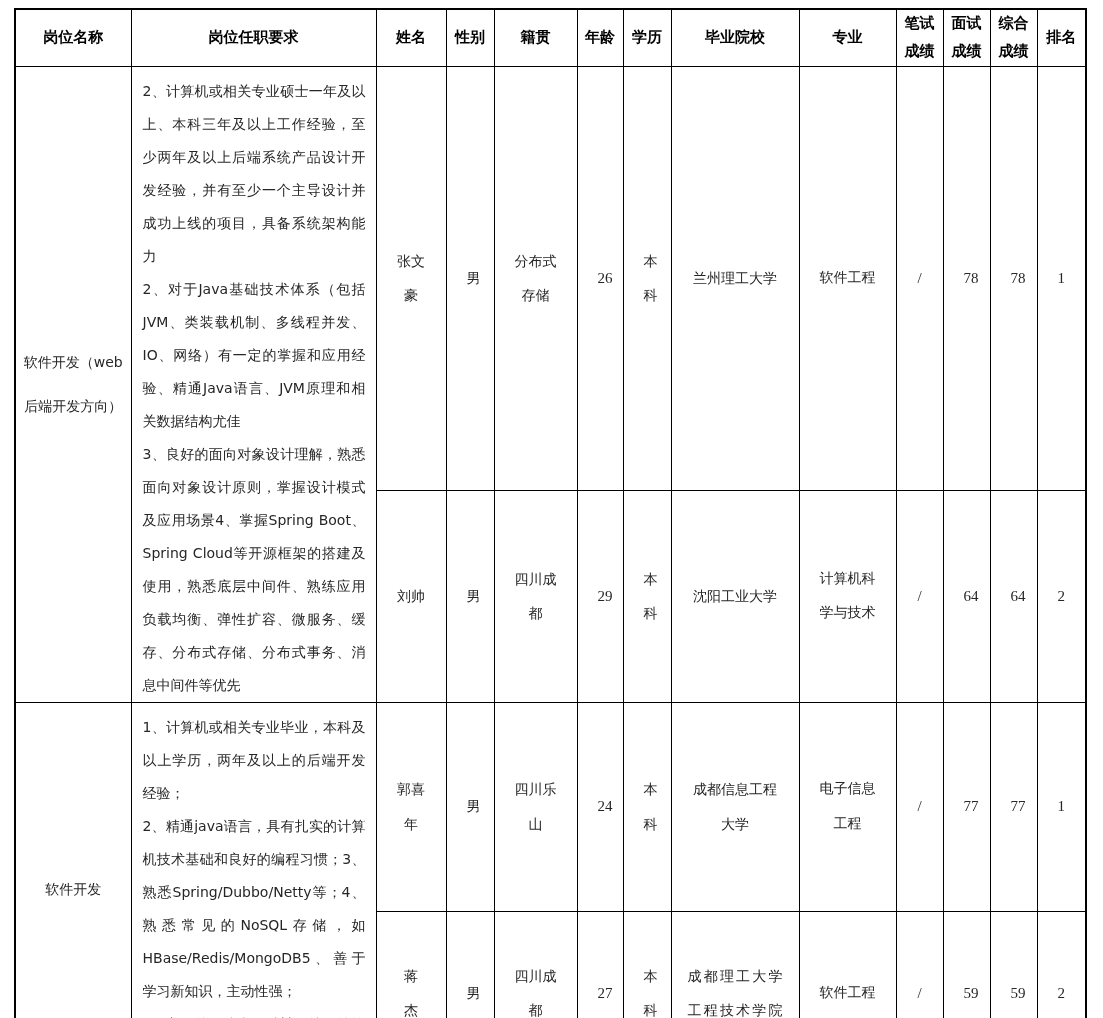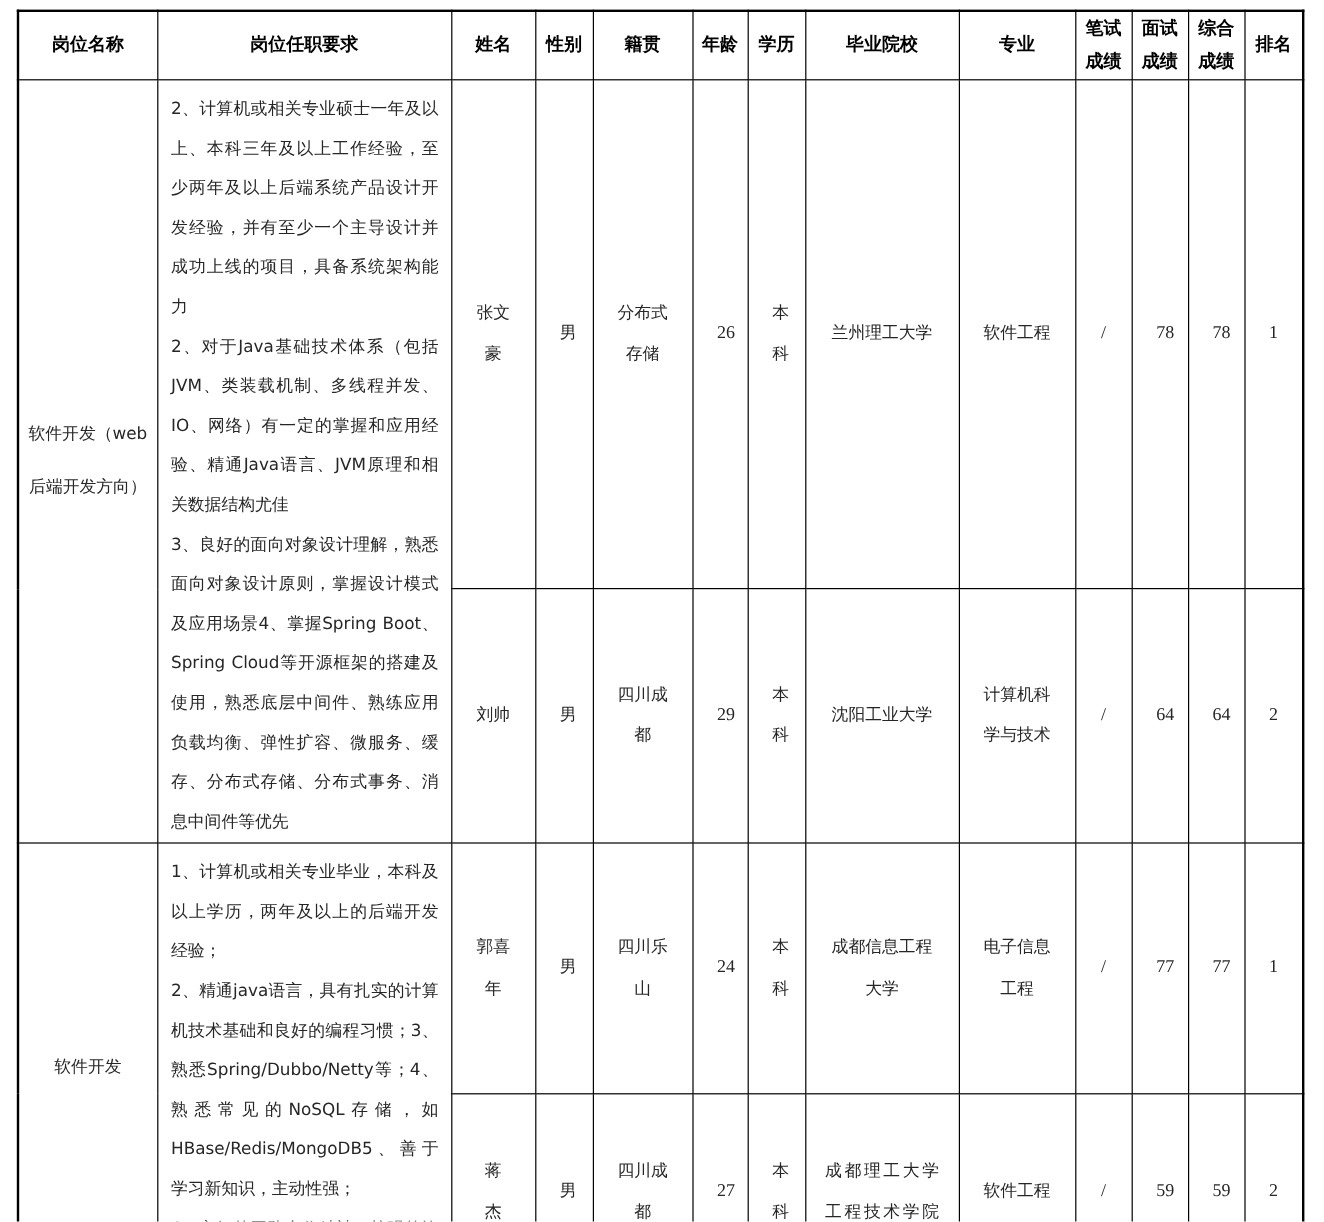--- a/index.html
+++ b/index.html
@@ -55,21 +55,21 @@
     vertical-align: top;
     line-height: 33px;
     padding: 8px 10px 0 11px;
   }
   td.req p { margin: 0; }
   td.num {
     font-family: "Liberation Serif", serif;
     font-size: 15px;
   }
   td.school { padding: 0 16px; }
-  td.major  { padding: 0 20px; }
+  td.major  { padding: 0 20px; font-family: Liberation Mono, monospace; }
   td.justify-last {
     text-align: justify;
     text-align-last: justify;
   }
 </style>
 </head>
 <body>
 
 <table class="recruit">
   <colgroup>

